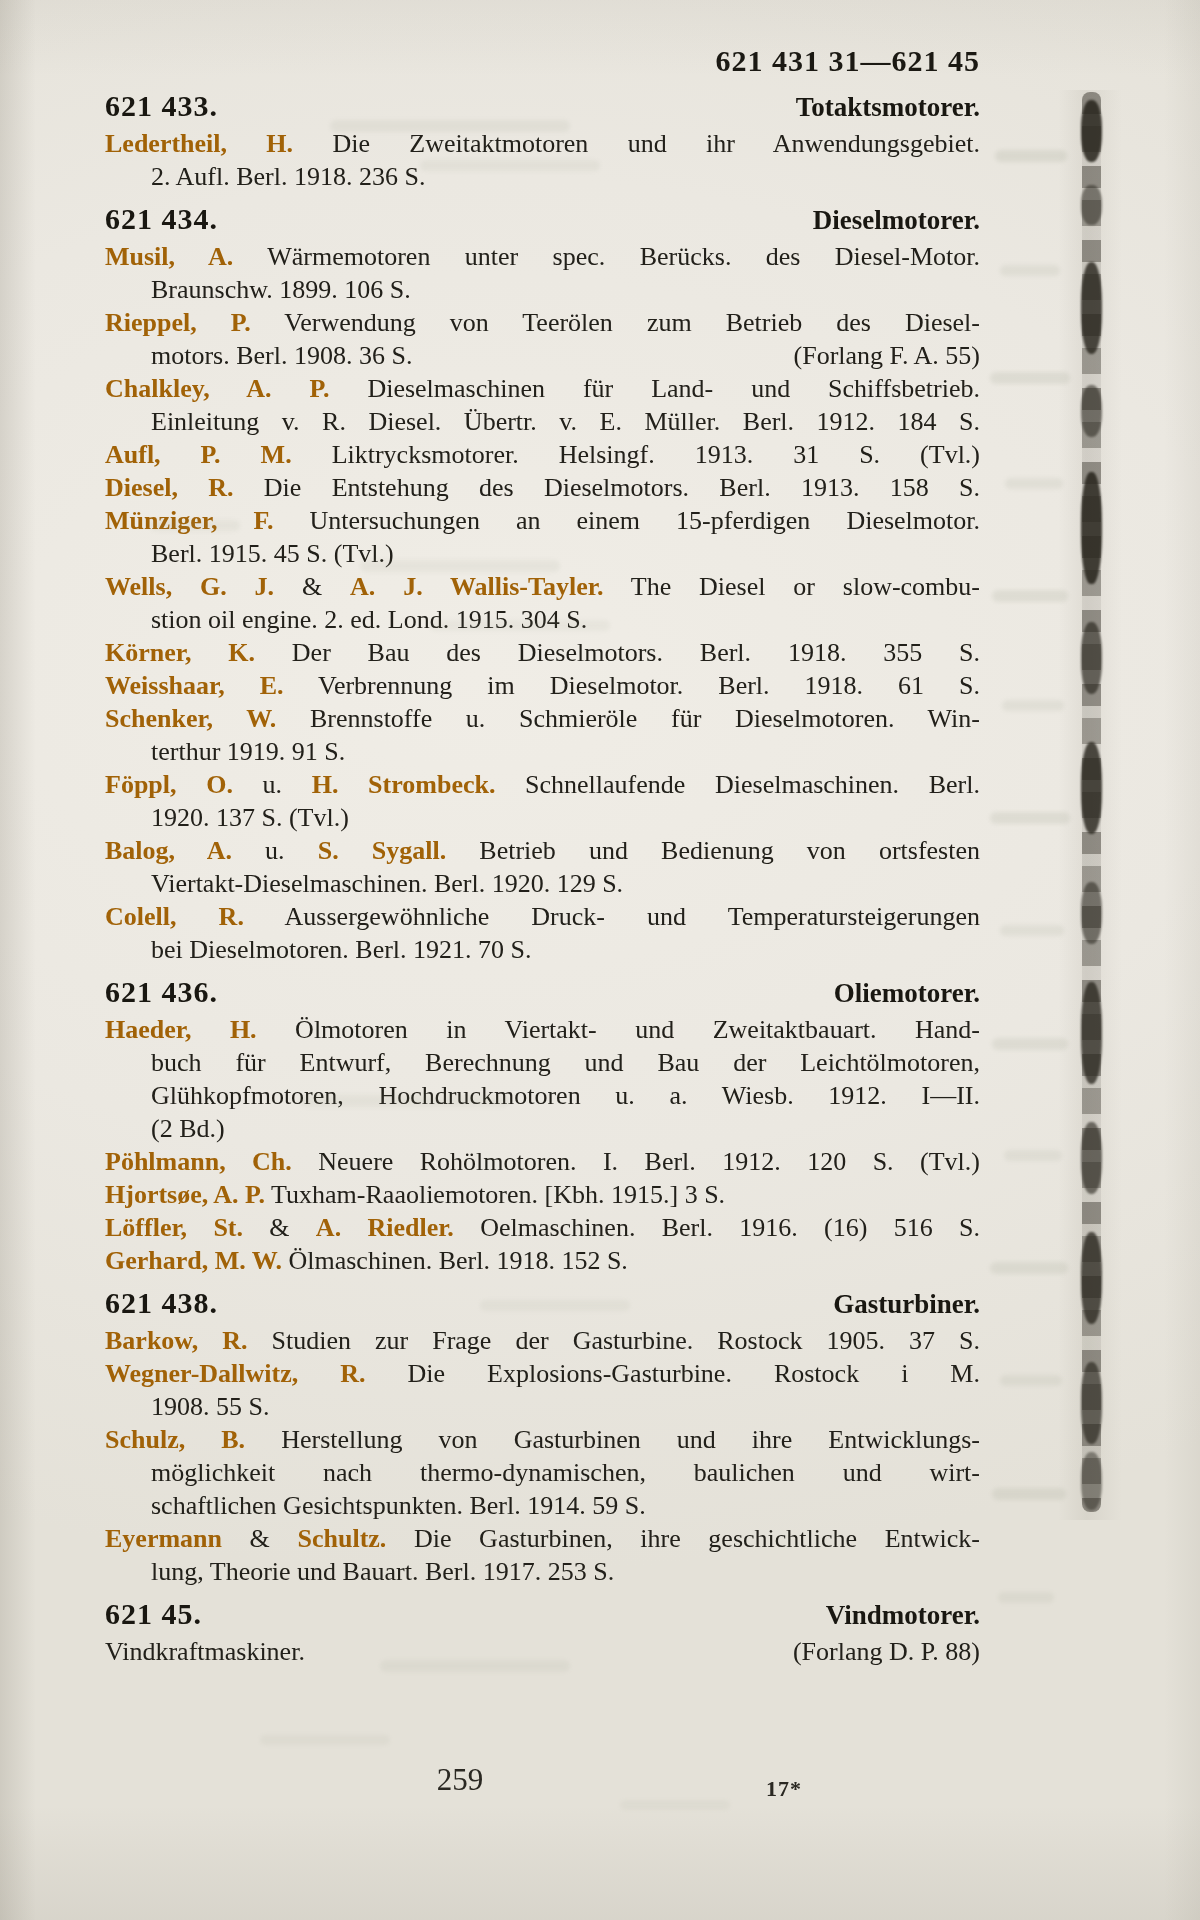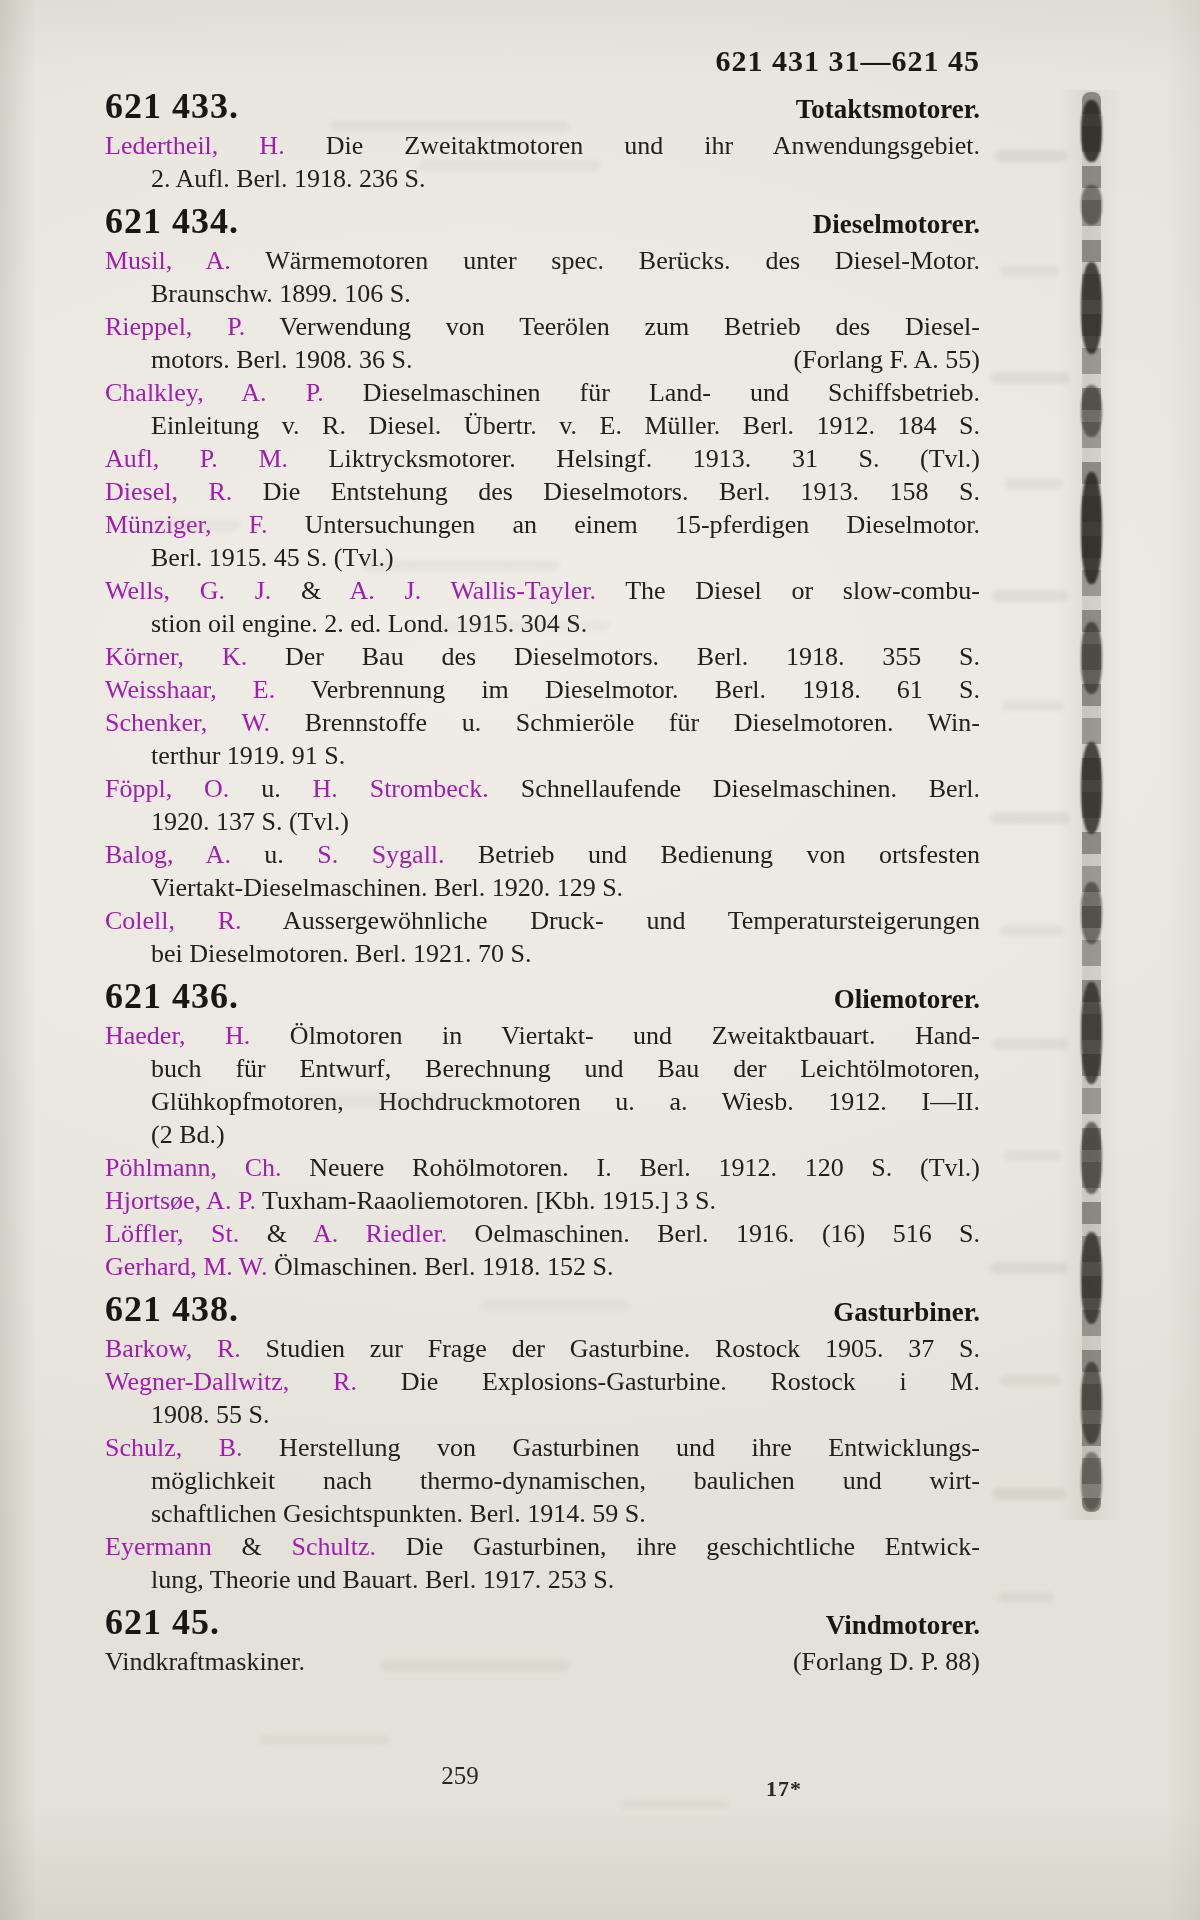--- a/index.html
+++ b/index.html
@@ -28,33 +28,33 @@
   .textblock{
     position:absolute;top:86px;left:105px;width:875px;
     font-size:26px;line-height:33px;
   }
   .sec{margin-top:6px;}
   .sec:first-child{margin-top:0;}
   .sec-head{
     display:flex;justify-content:space-between;align-items:baseline;
     line-height:40px;
   }
-  .sec-num{font-weight:bold;font-size:36px;letter-spacing:1px;color:#191711;}
+  .sec-num{font-weight:bold;font-size:30px;letter-spacing:1px;color:#191711;}
   .sec-cat{font-weight:bold;font-size:27px;color:#191711;}
   .line{
     text-align:justify;
     text-align-last:left;
   }
   .line.fill{text-align-last:justify;}
   .line.ind{padding-left:46px;}
   .line.lr{display:flex;justify-content:space-between;text-align:left;}
-  .b{font-weight:normal;color:#a21caf;}
+  .b{font-weight:bold;color:#a16207;}
   .pageno{
     position:absolute;top:1762px;left:380px;width:160px;text-align:center;
-    font-size:25px;color:#2a2822;
+    font-size:31px;color:#2a2822;
   }
   .sig{
     position:absolute;top:1776px;left:766px;
     font-size:22px;font-weight:bold;color:#2a2822;letter-spacing:1px;
   }
   
   .gutter{
     position:absolute;left:1082px;top:92px;width:19px;height:1420px;
     background:repeating-linear-gradient(180deg,
       rgba(40,36,28,.45) 0 22px,

